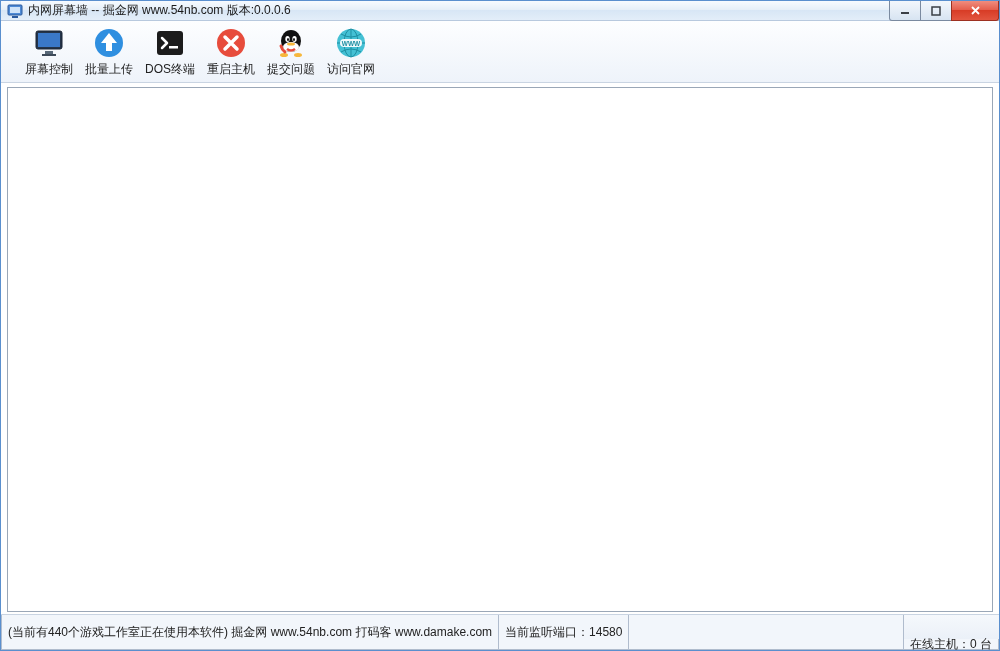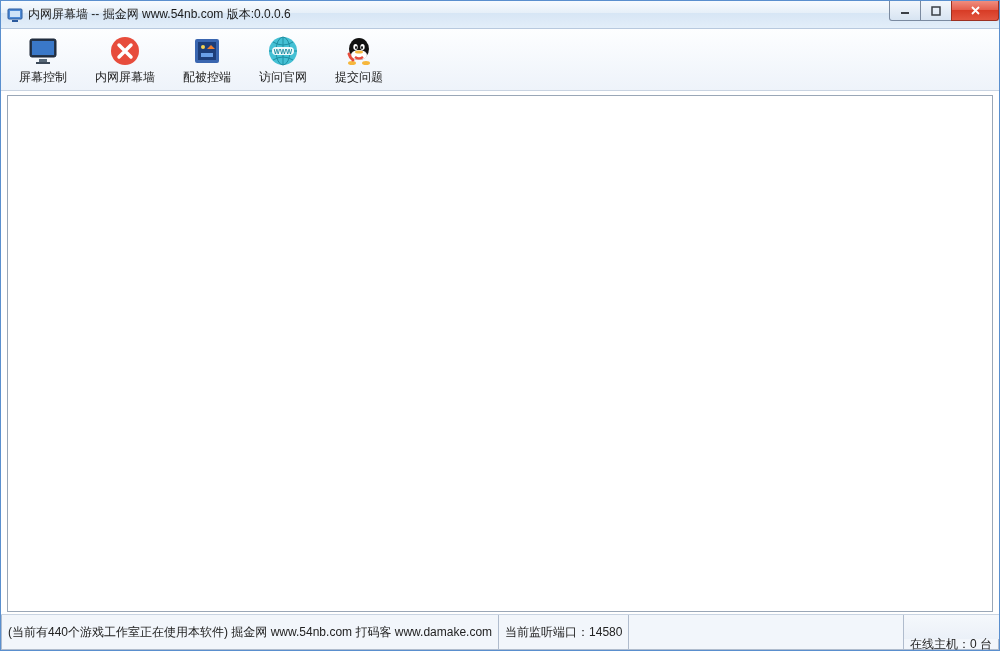--- a/index.html
+++ b/index.html
@@ -8,21 +8,21 @@
     font-family: "Microsoft YaHei", "SimSun", Tahoma, sans-serif;
     font-size: 12px;
     background: #fff;
     width: 1000px; height: 651px;
     overflow: hidden;
     border: 1px solid #5a8fce;
     display: flex; flex-direction: column;
   }
   
   .titlebar {
-    height: 28px;
+    height: 20px;
     background: linear-gradient(to bottom, #f7fbff 0%, #e6eff8 45%, #d7e6f5 46%, #e3eef9 100%);
     border-bottom: 1px solid #b8c9de;
     display: flex; align-items: center;
     padding: 0 0 0 6px;
     position: relative;
   }
   .titlebar .app-icon {
     width: 16px; height: 16px; margin-right: 5px;
     display:inline-flex;align-items:center;justify-content:center;
   }
@@ -41,22 +41,22 @@
     width: 48px;
     background: linear-gradient(to bottom,#f08d7e 0%,#e5604e 45%,#d73a24 46%,#e2553f 100%);
     border-color:#9c3021;
     border-bottom-right-radius:3px;
   }
   .win-btn svg { display:block; }
   
   .toolbar {
     background: linear-gradient(to bottom,#fdfeff,#eef3fa);
     border-bottom: 1px solid #c9d4e2;
-    padding: 4px 6px 2px 12px;
-    display:flex; gap:16px;
+    padding: 4px 6px 2px 18px;
+    display:flex; gap:0;
   }
   .tb-item {
     display:flex; flex-direction:column; align-items:center;
     padding: 2px 6px 2px 6px;
     cursor:default; min-width:54px;
   }
   .tb-icon { width:32px; height:32px; display:flex;align-items:center;justify-content:center; }
   .tb-label { font-size:12px; color:#222; margin-top:2px; white-space:nowrap; }
   
   .content {
@@ -120,68 +120,76 @@
           <rect x="5" y="6" width="22" height="14" fill="#3a78c8"></rect>
           <rect x="12" y="24" width="8" height="3" fill="#586878"></rect>
           <rect x="9" y="27" width="14" height="2" fill="#3d4a59"></rect>
         </svg>
     </span>
     <span class="tb-label">屏幕控制</span>
   </div>
   <div class="tb-item">
     <span class="tb-icon">
       <svg width="32" height="32" viewBox="0 0 32 32">
+          <circle cx="16" cy="16" r="14" fill="#2f8fe0"></circle>
+          <circle cx="16" cy="16" r="14" fill="url(#g1)"></circle>
+          <polygon points="16,6 24,16 19,16 19,24 13,24 13,16 8,16" fill="#fff"></polygon>
+        </svg>
+    </span>
+    <span class="tb-label">批量上传</span>
+  </div>
+  <div class="tb-item">
+    <span class="tb-icon">
+      <svg width="32" height="32" viewBox="0 0 32 32">
+          <rect x="3" y="4" width="26" height="24" rx="3" fill="#1c1c1c"></rect>
+          <path d="M8 11 L13 16 L8 21" stroke="#fff" stroke-width="2.5" fill="none" stroke-linecap="round" stroke-linejoin="round"></path>
+          <rect x="15" y="19" width="9" height="2.5" fill="#fff"></rect>
+        </svg>
+    </span>
+    <span class="tb-label">DOS终端</span>
+  </div>
+  <div class="tb-item">
+    <span class="tb-icon">
+      <svg width="32" height="32" viewBox="0 0 32 32">
           <circle cx="16" cy="16" r="14" fill="#e74c3c"></circle>
           <path d="M10 10 L22 22 M22 10 L10 22" stroke="#fff" stroke-width="3.5" stroke-linecap="round"></path>
         </svg>
     </span>
-    <span class="tb-label">内网屏幕墙</span>
-  </div>
-  <div class="tb-item">
-    <span class="tb-icon">
-      <svg width="32" height="32" viewBox="0 0 32 32">
-          <rect x="4" y="4" width="24" height="24" rx="2" fill="#3a66b0"></rect>
-          <rect x="7" y="7" width="18" height="18" fill="#1d3e7a"></rect>
-          <circle cx="12" cy="12" r="2" fill="#f5d452"></circle>
-          <rect x="10" y="18" width="12" height="4" fill="#6aa0e8"></rect>
-          <polygon points="20,10 24,14 16,14" fill="#f08030"></polygon>
-        </svg>
-    </span>
-    <span class="tb-label">配被控端</span>
-  </div>
-  <div class="tb-item">
-    <span class="tb-icon">
-      <svg width="32" height="32" viewBox="0 0 32 32">
-          <circle cx="16" cy="16" r="14" fill="#44c0d4"></circle>
-          <path d="M2 16 h28 M16 2 v28 M6 7 q10 6 20 0 M6 25 q10 -6 20 0" stroke="#1e8fa3" stroke-width="1" fill="none"></path>
-          <ellipse cx="16" cy="16" rx="7" ry="14" fill="none" stroke="#1e8fa3"></ellipse>
-          <rect x="5" y="12" width="22" height="8" rx="4" fill="#fff" opacity="0.92"></rect>
-          <text x="16" y="18.5" text-anchor="middle" font-size="6.5" font-family="Arial" font-weight="bold" fill="#1e8fa3">WWW</text>
-        </svg>
-    </span>
-    <span class="tb-label">访问官网</span>
+    <span class="tb-label">重启主机</span>
   </div>
   <div class="tb-item">
     <span class="tb-icon">
       <svg width="32" height="32" viewBox="0 0 32 32">
           <ellipse cx="16" cy="14" rx="10" ry="11" fill="#111"></ellipse>
           <ellipse cx="16" cy="20" rx="8" ry="5" fill="#fff"></ellipse>
           <ellipse cx="12.5" cy="12" rx="2.2" ry="3" fill="#fff"></ellipse>
           <ellipse cx="19.5" cy="12" rx="2.2" ry="3" fill="#fff"></ellipse>
           <ellipse cx="13" cy="12.5" rx="1" ry="1.5" fill="#111"></ellipse>
           <ellipse cx="19" cy="12.5" rx="1" ry="1.5" fill="#111"></ellipse>
           <ellipse cx="16" cy="17" rx="4" ry="1.5" fill="#f6b73c"></ellipse>
           <path d="M12 22 q4 3 8 0" stroke="#e74c3c" stroke-width="2.5" fill="none"></path>
           <ellipse cx="9" cy="28" rx="4" ry="2" fill="#f6b73c"></ellipse>
           <ellipse cx="23" cy="28" rx="4" ry="2" fill="#f6b73c"></ellipse>
           <path d="M10 25 q-3 -2 -4 -6" stroke="#e74c3c" stroke-width="3" fill="none" stroke-linecap="round"></path>
         </svg>
     </span>
     <span class="tb-label">提交问题</span>
   </div>
+  <div class="tb-item">
+    <span class="tb-icon">
+      <svg width="32" height="32" viewBox="0 0 32 32">
+          <circle cx="16" cy="16" r="14" fill="#44c0d4"></circle>
+          <path d="M2 16 h28 M16 2 v28 M6 7 q10 6 20 0 M6 25 q10 -6 20 0" stroke="#1e8fa3" stroke-width="1" fill="none"></path>
+          <ellipse cx="16" cy="16" rx="7" ry="14" fill="none" stroke="#1e8fa3"></ellipse>
+          <rect x="5" y="12" width="22" height="8" rx="4" fill="#fff" opacity="0.92"></rect>
+          <text x="16" y="18.5" text-anchor="middle" font-size="6.5" font-family="Arial" font-weight="bold" fill="#1e8fa3">WWW</text>
+        </svg>
+    </span>
+    <span class="tb-label">访问官网</span>
+  </div>
 </div>
 
 <div class="content"></div>
 
 <div class="statusbar">
   <div class="status-seg" style="flex:0 0 auto;">(当前有440个游戏工作室正在使用本软件) 掘金网 www.54nb.com  打码客 www.damake.com</div>
   <div class="status-seg" style="border-left:none;">当前监听端口：14580</div>
   <div class="status-fill"></div>
   <div class="status-seg" style="border-left:none;margin-top:24px;">在线主机：0 台</div>
 </div>

